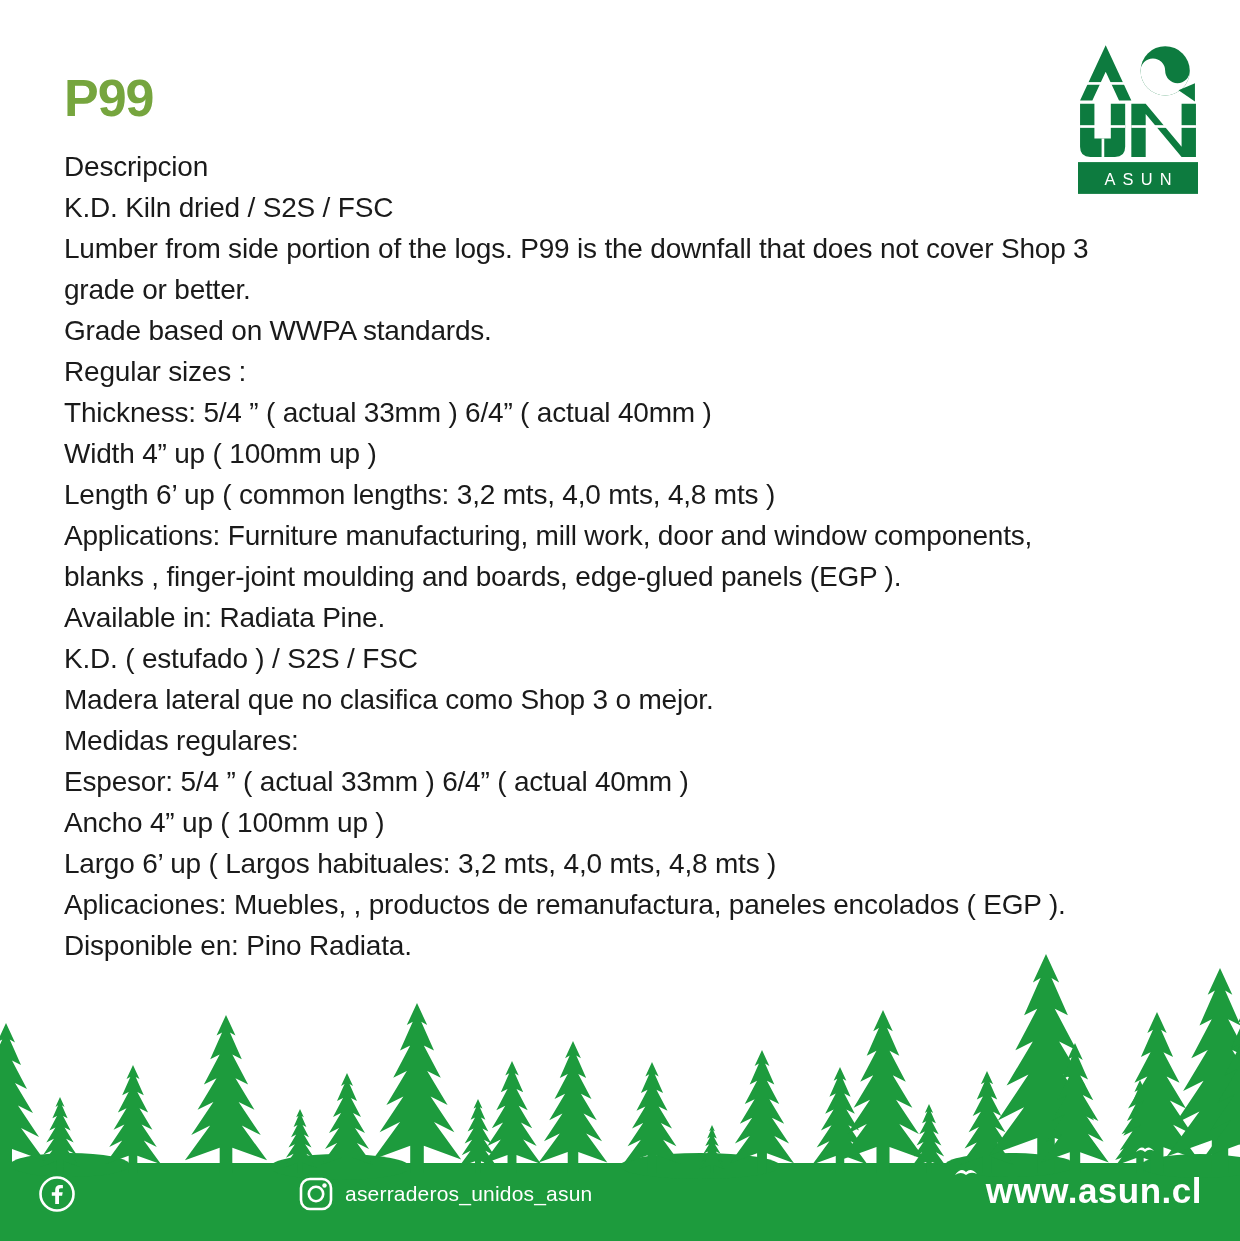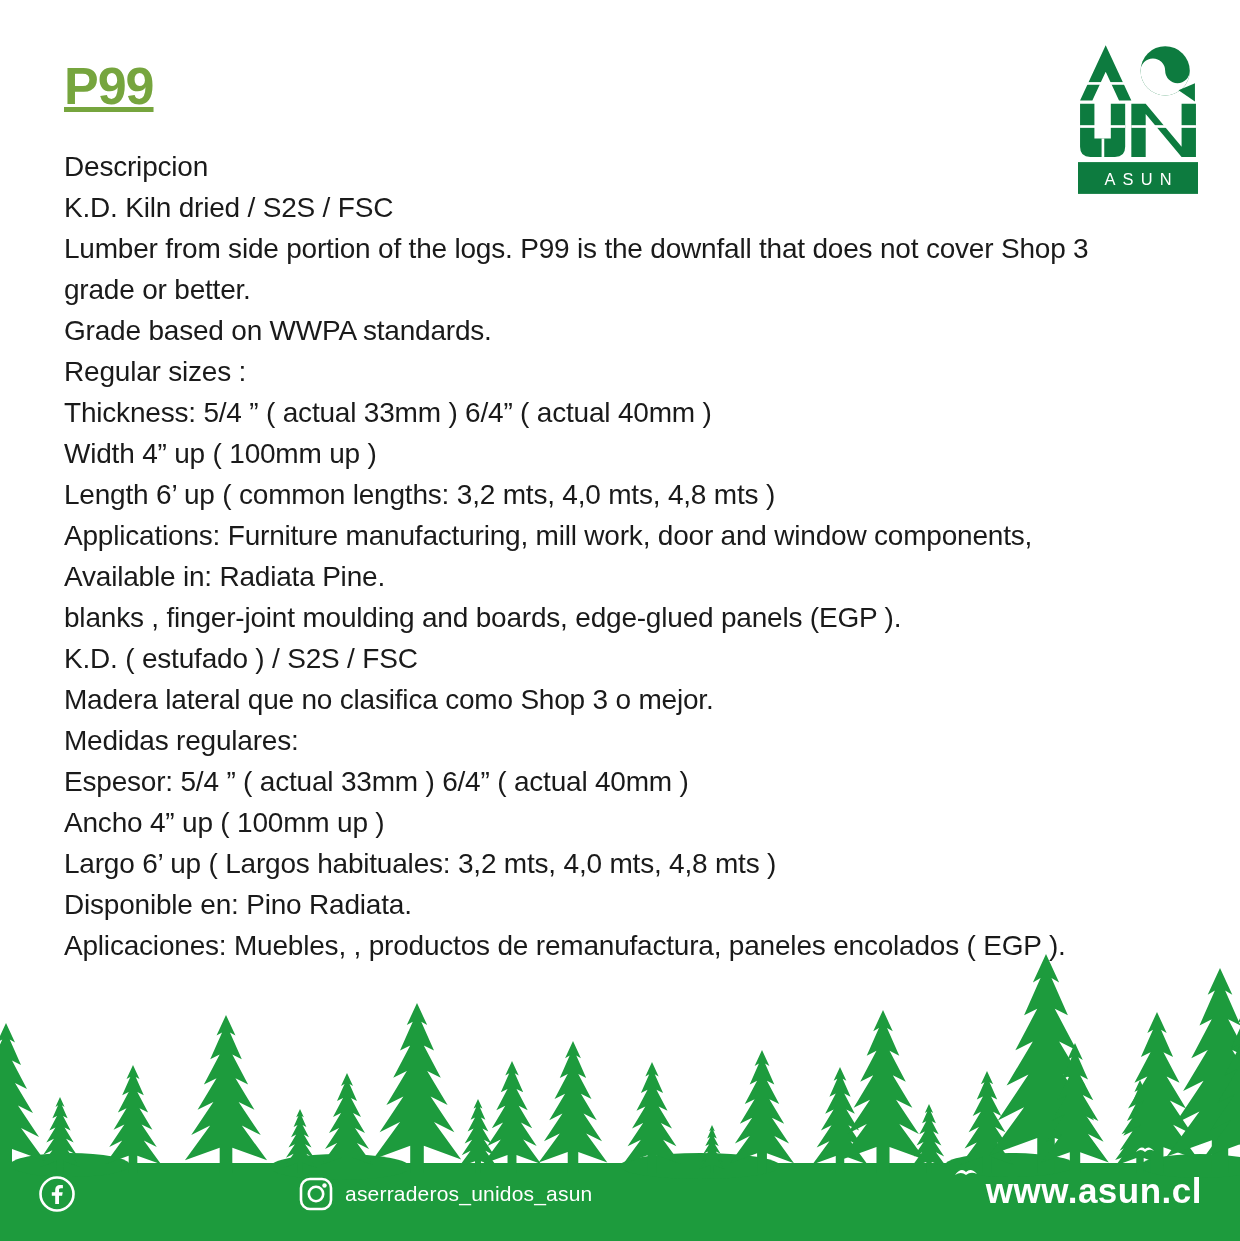--- a/index.html
+++ b/index.html
@@ -11,24 +11,23 @@
   *{margin:0;padding:0;box-sizing:border-box;}
   html,body{background:#ffffff;}
   .page{
     position:relative;
     width:1240px;height:1241px;
     background:#ffffff;
     overflow:hidden;
     font-family:"Liberation Sans", sans-serif;
   }
   .title{
-    position:absolute;left:64px;top:56px;
+    position:absolute;left:64px;top:68px;
     font-size:52px;font-weight:bold;color:var(--title-green);
     letter-spacing:-1px;
-    text-decoration:underline;
   }
   .logo{position:absolute;left:1078px;top:42px;width:120px;height:152px;}
   .logo svg{width:100%;height:100%;display:block;}
   .logo .g{fill:var(--logo-green);}
   .logo .caption{
     fill:#ffffff;font-family:"Liberation Sans",sans-serif;
     font-size:16px;letter-spacing:7px;font-weight:normal;
   }
   .body-text{
     position:absolute;left:64px;top:146px;width:1160px;
@@ -97,32 +96,32 @@
         <div class="text-line">Descripcion</div>
         <div class="text-line">K.D. Kiln dried / S2S / FSC</div>
         <div class="text-line">Lumber from side portion of the logs. P99 is the downfall that does not cover Shop 3</div>
         <div class="text-line">grade or better.</div>
         <div class="text-line">Grade based on WWPA standards.</div>
         <div class="text-line">Regular sizes :</div>
         <div class="text-line">Thickness: 5/4 ” ( actual 33mm ) 6/4” ( actual 40mm )</div>
         <div class="text-line">Width 4” up ( 100mm up )</div>
         <div class="text-line">Length 6’ up ( common lengths: 3,2 mts, 4,0 mts, 4,8 mts )</div>
         <div class="text-line">Applications: Furniture manufacturing, mill work, door and window components,</div>
+        <div class="text-line">blanks , finger-joint moulding and boards, edge-glued panels (EGP ).</div>
         <div class="text-line">Available in: Radiata Pine.</div>
-        <div class="text-line">blanks , finger-joint moulding and boards, edge-glued panels (EGP ).</div>
       </div>
     <div class="block es" id="es-block">
         <div class="text-line">K.D. ( estufado ) / S2S / FSC</div>
         <div class="text-line">Madera lateral que no clasifica como Shop 3 o mejor.</div>
         <div class="text-line">Medidas regulares:</div>
         <div class="text-line">Espesor: 5/4 ” ( actual 33mm ) 6/4” ( actual 40mm )</div>
         <div class="text-line">Ancho 4” up ( 100mm up )</div>
         <div class="text-line">Largo 6’ up ( Largos habituales: 3,2 mts, 4,0 mts, 4,8 mts )</div>
+        <div class="text-line">Aplicaciones: Muebles, , productos de remanufactura, paneles encolados ( EGP ).</div>
         <div class="text-line">Disponible en: Pino Radiata.</div>
-        <div class="text-line">Aplicaciones: Muebles, , productos de remanufactura, paneles encolados ( EGP ).</div>
       </div>
   </div>
 
   <svg class="forest" viewBox="0 0 1240 300" preserveAspectRatio="none">
     <defs>
       <path id="pine" d="M0,0 L6,13 L2.5,11 L10,28 L4,25 L14,44 L6,40 L18,60 L8,55 L22,76 L10,70 L26,92 L4,84 L4,100 L-4,100 L-4,84 L-26,92 L-10,70 L-22,76 L-8,55 L-18,60 L-6,40 L-14,44 L-4,25 L-10,28 L-2.5,11 L-6,13 Z"></path>
     </defs>
 
     <rect class="band" x="0" y="222" width="1240" height="78"></rect>
     <ellipse class="bump" cx="70" cy="224" rx="60" ry="12"></ellipse>

